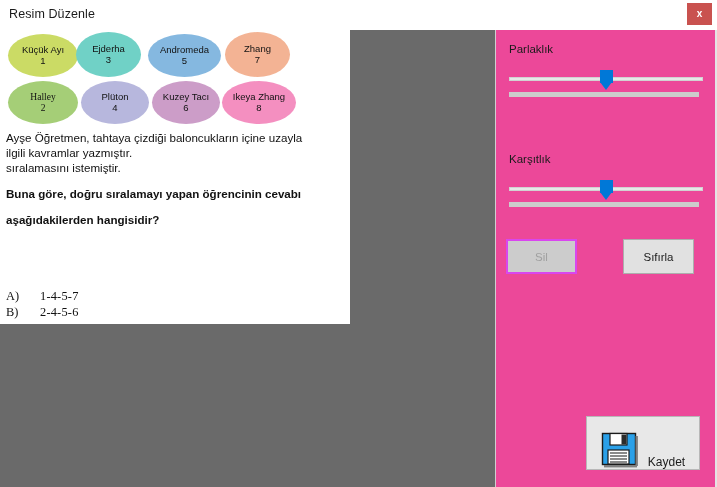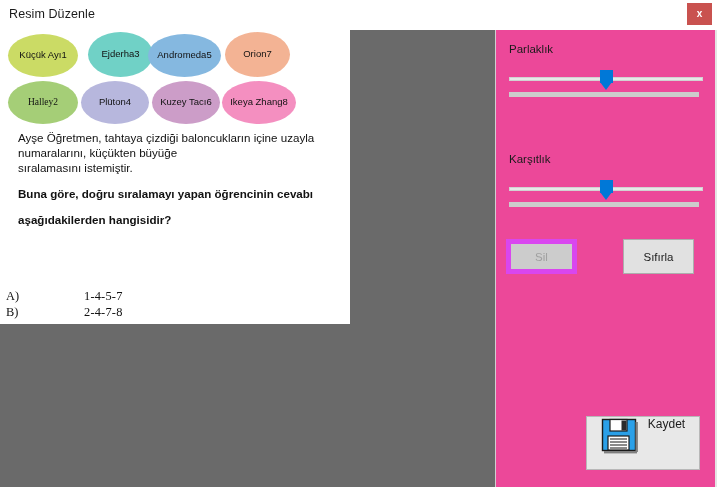--- a/index.html
+++ b/index.html
@@ -39,41 +39,41 @@
 
   
   .sheet{
     position:absolute;left:0;top:0;width:350px;height:294px;
     background:#ffffff;overflow:hidden;
   }
   .balloons{position:relative;width:350px;height:98px;}
   .balloon{
     position:absolute;
     border-radius:50%;
-    display:flex;flex-direction:row;align-items:center;justify-content:center;
+    display:flex;flex-direction:column;align-items:center;justify-content:center;
     color:#121212;line-height:1.08;text-align:center;
     font-size:9.5px;
   }
   .balloon .num{font-size:9.5px;}
 
   .qtext{
-    position:absolute;left:18px;top:100px;width:342px;
+    position:absolute;left:6px;top:100px;width:342px;
     font-size:11.6px;color:#111;line-height:1.30;
   }
   .qtext p{margin:0;}
   .qtext p.b{font-weight:bold;margin-top:11px;}
 
   .options{
     position:absolute;left:6px;top:258px;width:300px;
     font-family:"Liberation Serif","DejaVu Serif",serif;
     font-size:12.4px;color:#111;line-height:1.32;
   }
   .opt{display:flex;}
   .opt .lab{width:34px;}
-  .opt .val{letter-spacing:.2px;margin-left:44px;}
+  .opt .val{letter-spacing:.2px;}
 
   
   .panel{
     position:absolute;left:495px;top:30px;width:222px;height:457px;
     background:#ec4899;
     border-left:1px solid #cfcfcf;
     box-sizing:border-box;
   }
   .panel .edge{
     position:absolute;right:0;top:0;width:2px;height:457px;background:#e4e4e4;
@@ -102,26 +102,26 @@
     background:#cccccc;
   }
 
   .btn{
     position:absolute;box-sizing:border-box;
     font-size:11.5px;text-align:center;
     display:flex;align-items:center;justify-content:center;
     font-family:"Liberation Sans",sans-serif;
   }
   .btn.normal{background:#e1e1e1;border:1px solid #adadad;color:#1b1b1b;cursor:pointer;}
-  .btn.disabled{background:#cccccc;border:5px solid #d946ef;color:#a0a0a0;}
+  .btn.disabled{background:#cccccc;border:2px solid #d946ef;color:#a0a0a0;}
 
   .save-btn{
     position:absolute;left:586px;top:416px;width:114px;height:54px;
     background:#e8e8e8;border:1px solid #b8b8b8;box-sizing:border-box;
-    display:flex;align-items:flex-start;justify-content:center;gap:9px;cursor:pointer;
+    display:flex;align-items:flex-end;justify-content:center;gap:9px;cursor:pointer;
   }
   .save-btn .label{font-size:12px;color:#1b1b1b;}
 
   .floppy{position:relative;width:38px;height:38px;}
 </style>
 </head>
 <body>
 
 <div id="app">
 
@@ -132,30 +132,30 @@
     </div>
   </div>
 
   <div class="canvas">
     <div class="sheet">
       <div class="balloons">
           <div class="balloon" style="left: 8px; top: 4px; width: 70px; height: 43px; background: rgb(203, 219, 101);">
             <span>Küçük Ayı</span>
             <span class="num">1</span>
           </div>
-          <div class="balloon" style="left: 88px; top: 2px; width: 65px; height: 45px; background: rgb(112, 209, 198);">
+          <div class="balloon" style="left: 76px; top: 2px; width: 65px; height: 45px; background: rgb(112, 209, 198);">
             <span>Ejderha</span>
             <span class="num">3</span>
           </div>
           <div class="balloon" style="left: 148px; top: 4px; width: 73px; height: 43px; background: rgb(133, 184, 224);">
             <span>Andromeda</span>
             <span class="num">5</span>
           </div>
           <div class="balloon" style="left: 225px; top: 2px; width: 65px; height: 45px; background: rgb(243, 179, 148);">
-            <span>Orion</span>
+            <span>Zhang</span>
             <span class="num">7</span>
           </div>
           <div class="balloon" style="left: 8px; top: 51px; width: 70px; height: 43px; background: rgb(165, 206, 119); font-family: Liberation Serif, serif;">
             <span>Halley</span>
             <span class="num">2</span>
           </div>
           <div class="balloon" style="left: 81px; top: 51px; width: 68px; height: 43px; background: rgb(183, 183, 221);">
             <span>Plüton</span>
             <span class="num">4</span>
           </div>
@@ -163,33 +163,33 @@
             <span>Kuzey Tacı</span>
             <span class="num">6</span>
           </div>
           <div class="balloon" style="left: 222px; top: 51px; width: 74px; height: 43px; background: rgb(244, 143, 192);">
             <span>Ikeya Zhang</span>
             <span class="num">8</span>
           </div>
         </div>
       <div class="qtext">
           <p>Ayşe Öğretmen, tahtaya çizdiği baloncukların içine uzayla</p>
-          <p>numaralarını, küçükten büyüğe</p>
+          <p>ilgili kavramlar yazmıştır.</p>
           <p>sıralamasını istemiştir.</p>
           <p class="b">Buna göre, doğru sıralamayı yapan öğrencinin cevabı</p>
           <p class="b">aşağıdakilerden hangisidir?</p>
         </div>
       <div class="options">
           <div class="opt">
             <span class="lab">A)</span>
             <span class="val">1-4-5-7</span>
           </div>
           <div class="opt">
             <span class="lab">B)</span>
-            <span class="val">2-4-7-8</span>
+            <span class="val">2-4-5-6</span>
           </div>
           <div class="opt">
             <span class="lab">C)</span>
             <span class="val">2-3-6-8</span>
           </div>
         </div>
     </div>
   </div>
 
   <div class="panel">

